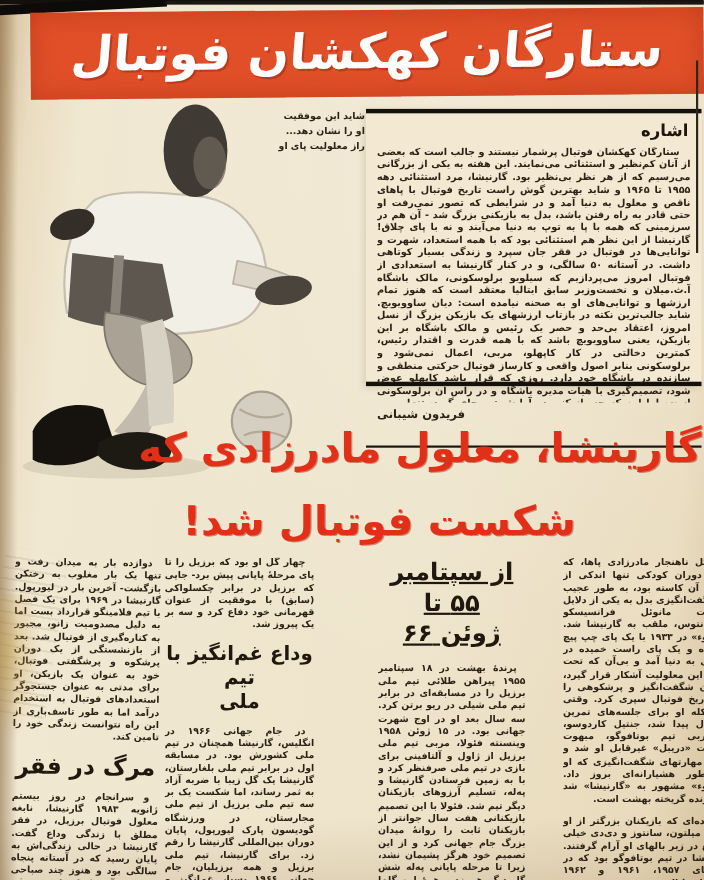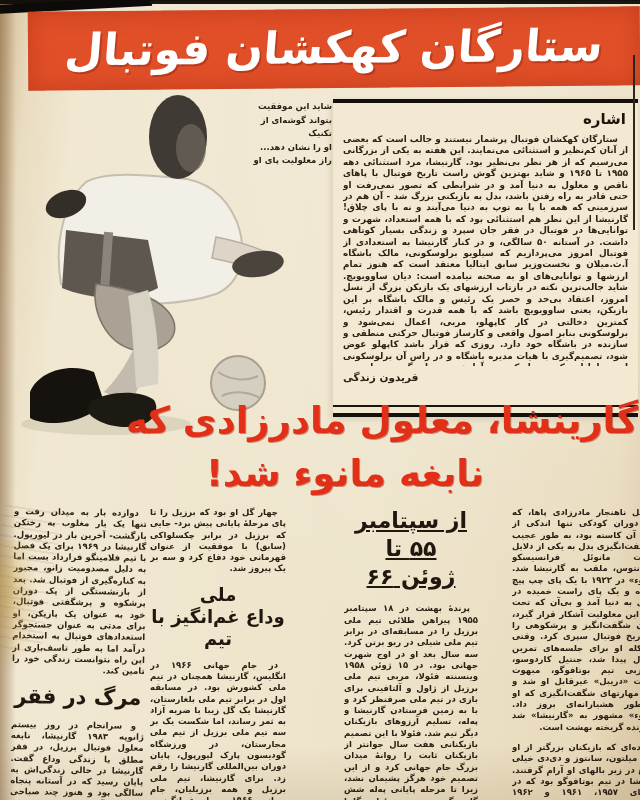--- a/index.html
+++ b/index.html
@@ -20,32 +20,32 @@
   .banner{position:absolute;left:28px;top:9px;width:612px;height:79px;background:#e04f28;
     transform:rotate(-.5deg);box-shadow:inset 0 0 22px rgba(140,30,5,.35);}
   .banner-title{color:#ffffff;font-size:44px;font-weight:bold;text-align:center;line-height:78px;
     transform:skewX(-5deg);text-shadow:2px 2px 0 rgba(120,25,5,.35);white-space:nowrap;}
 
   .photo-svg{position:absolute;left:6px;top:92px;}
 
   .caption{position:absolute;left:240px;top:100px;width:92px;text-align:right;
     font-size:8.5px;font-weight:bold;line-height:1.6;color:#2b2115;}
 
-  .intro-box{position:absolute;left:333px;top:99px;width:305px;height:318px;box-sizing:border-box;
+  .intro-box{position:absolute;left:333px;top:99px;width:305px;height:252px;box-sizing:border-box;
     background:#f3e8d1;border-top:4px solid #14100b;border-bottom:4px solid #14100b;
     padding:5px 10px 4px;box-shadow:-2px 2px 6px rgba(90,60,20,.15);}
   .intro-heading{font-size:15px;font-weight:bold;margin:2px 2px 6px;color:#1d150c;}
   .intro-body{font-size:8.8px;line-height:11.4px;text-align:justify;font-weight:600;margin:0;
     text-indent:10px;height:232px;overflow:hidden;color:#2b2115;}
   .signature{font-size:10.5px;font-weight:bold;text-align:left;margin-top:5px;}
 
   .rule-under-box{position:absolute;left:333px;top:405px;width:305px;height:2px;background:#1a1510;}
   .right-edge{position:absolute;left:633px;top:55px;width:2px;height:175px;background:#2c261d;}
 
-  .headline1{position:absolute;left:150px;top:399px;width:488px;text-align:right;
+  .headline1{position:absolute;left:150px;top:386px;width:488px;text-align:right;
     font-size:37px;font-weight:bold;color:#e23018;text-shadow:1px 1px 0 rgba(160,25,8,.45);white-space:nowrap;}
   .headline2{position:absolute;left:160px;top:452px;width:370px;text-align:center;
     font-size:37px;font-weight:bold;color:#e23018;letter-spacing:5px;text-shadow:1px 1px 0 rgba(160,25,8,.45);white-space:nowrap;}
 
   .col{position:absolute;top:507px;font-size:8.5px;line-height:11.3px;text-align:justify;
     font-weight:600;height:293px;overflow:hidden;color:#2b2115;}
   .col p{margin:0 0 9px;text-indent:8px;}
   .colhead{font-weight:bold;text-align:center;color:#20180e;text-indent:0;}
   .col1{left:512px;width:149px;}
   .col2{left:344px;width:134px;}
@@ -89,56 +89,55 @@
     <path d="M128,256 C120,274 108,290 98,300 L124,312 C134,294 142,274 146,260 Z" fill="#c2bbae"></path>
     <path d="M142,198 C150,224 154,262 152,292 L130,296 C128,264 126,228 122,204 Z" fill="#d8d2c4"></path>
     <path d="M24,300 C32,280 62,270 88,280 L98,310 C82,331 42,336 24,326 Z" fill="#16130f"></path>
     <path d="M84,310 C104,298 134,298 148,308 C154,318 148,330 132,334 C110,338 88,330 82,320 Z" fill="#1d1913"></path>
     <circle cx="232" cy="291" r="27" fill="#d5cfc2" stroke="#a89f8f" stroke-width="2"></circle>
     <path d="M212,280 C224,288 240,290 252,284 M216,304 C228,298 244,300 254,306" fill="none" stroke="#b3a996" stroke-width="2"></path>
   </svg>
 
   <div class="caption">
     <div>شاید این موفقیت</div>
-    <div>بتواند گوشه‌ای از تکنیک</div>
     <div>او را نشان دهد...</div>
     <div>راز معلولیت پای او</div>
   </div>
 
   <div class="intro-box">
     <div class="intro-heading">اشاره</div>
     <p class="intro-body">ستارگان کهکشان فوتبال پرشمار نیستند و جالب است که بعضی از آنان کم‌نظیر و استثنائی می‌نمایند. این هفته به یکی از بزرگانی می‌رسیم که از هر نظر بی‌نظیر بود. گارنیشا، مرد استثنائی دهه ۱۹۵۵ تا ۱۹۶۵ و شاید بهترین گوش راست تاریخ فوتبال با پاهای ناقص و معلول به دنیا آمد و در شرایطی که تصور نمی‌رفت او حتی قادر به راه رفتن باشد، بدل به بازیکنی بزرگ شد - آن هم در سرزمینی که همه با پا به توپ به دنیا می‌آیند و نه با پای چلاق! گارنیشا از این نظر هم استثنائی بود که با همه استعداد، شهرت و توانایی‌ها در فوتبال در فقر جان سپرد و زندگی بسیار کوتاهی داشت. در آستانه ۵۰ سالگی، و در کنار گارنیشا به استعدادی از فوتبال امروز می‌پردازیم که سیلویو برلوسکونی، مالک باشگاه آ.ث.میلان و نخست‌وزیر سابق ایتالیا معتقد است که هنوز تمام ارزشها و توانایی‌های او به صحنه نیامده است: دیان ساوویویچ. شاید جالب‌ترین نکته در بازتاب ارزشهای یک بازیکن بزرگ از نسل امروز، اعتقاد بی‌حد و حصر یک رئیس و مالک باشگاه بر این بازیکن، یعنی ساوویویچ باشد که با همه قدرت و اقتدار رئیس، کمترین دخالتی در کار کاپهلو، مربی، اعمال نمی‌شود و برلوسکونی بنابر اصول واقعی و کارساز فوتبال حرکتی منطقی و سازنده در باشگاه خود دارد. روزی که قرار باشد کاپهلو عوض شود، تصمیم‌گیری با هیات مدیره باشگاه و در راس آن برلوسکونی است، اما این که چه بازیکنی در آرایش تیم جای گیرد، تنها مربی حرف اول و آخر را می‌زند. به راستی این نکته در کشور ما هیچگاه نمی‌تواند الگو قرار گیرد؟</p>
-    <div class="signature">فریدون زندگی</div>
+    <div class="signature">فریدون شیبانی</div>
   </div>
 
   <div class="rule-under-box"></div>
   <div class="right-edge"></div>
 
   <div class="headline1">گارینشا، معلول مادرزادی که</div>
-  <div class="headline2">نابغه مانوء شد!</div>
+  <div class="headline2">شکست فوتبال شد!</div>
 
   <div class="col col1">
     <p>شکل ناهنجار مادرزادی پاها، که مثل دوران کودکی تنها اندکی از نقص آن کاسته بود، به طور عجیب و شگفت‌انگیزی بدل به یکی از دلایل شهرت مانوئل فرانسیسکو دوسانتوس، ملقب به گارنیشا شد. «مانوء» در ۱۹۳۳ با یک پای چپ پیچ خورده و یک پای راست خمیده در برزیل به دنیا آمد و بی‌آن که تحت تاثیر این معلولیت آشکار قرار گیرد، دوران شگفت‌انگیز و پرشکوهی را در تاریخ فوتبال سپری کرد. وقتی سروکله او برای جلسه‌های تمرین فوتبال پیدا شد، جنتیل کاردوسو، سرمربی تیم بوتافوگو، مبهوت مهارت «دریبل» غیرقابل او شد و دیگر مهارتهای شگفت‌انگیزی که او به طور هشیارانه‌ای بروز داد. «مانوء» مشهور به «گارنیشا» شد که پرنده گریخته بهشت است.</p>
     <p>پرنده‌ای که بازیکنان بزرگتر از او نظیر میلتون، سانتوز و دی‌دی خیلی سریع در زیر بالهای او آرام گرفتند. گارنیشا در تیم بوتافوگو بود که در سالهای ۱۹۵۷، ۱۹۶۱ و ۱۹۶۲ قهرمان ایالت ریو شد و در ۱۹۶۲ عنوان غیررسمی قهرمانی برزیل را بدست آورد.</p>
   </div>
 
   <div class="col col2">
     <div class="colhead">
       <div>از سپتامبر ۵۵ تا</div>
       <div>ژوئن ۶۶</div>
     </div>
     <p>پرندهٔ بهشت در ۱۸ سپتامبر ۱۹۵۵ پیراهن طلائی تیم ملی برزیل را در مسابقه‌ای در برابر تیم ملی شیلی در ریو برتن کرد. سه سال بعد او در اوج شهرت جهانی بود. در ۱۵ ژوئن ۱۹۵۸ وینسنته فئولا، مربی تیم ملی برزیل از ژاول و آلتافینی برای بازی در تیم ملی صرفنظر کرد و با به زمین فرستادن گارنیشا و په‌له، تسلیم آرزوهای بازیکنان دیگر تیم شد. فئولا با این تصمیم بازیکنانی هفت سال جوانتر از بازیکنان ثابت را روانهٔ میدان بزرگ جام جهانی کرد و از این تصمیم خود هرگز پشیمان نشد، زیرا تا مرحله پایانی په‌له شش گل دیگر هم زد و همهٔ این گلها را گارنیشا به طرز درخشانی پایه‌گذاری کرد. گارنیشا در این هنگام به عنوان بهترین گوش راست جهان در عصر خود مشهور شد.</p>
 
   </div>
 
   <div class="col col3">
     <p>چهار گل او بود که برزیل را تا پای مرحلهٔ پایانی پیش برد- جایی که برزیل در برابر چکسلواکی (سابق) با موفقیت از عنوان قهرمانی خود دفاع کرد و سه بر یک پیروز شد.</p>
     <div class="colhead">
+      <div>وداع غم‌انگیز با تیم</div>
       <div>ملی</div>
-      <div>وداع غم‌انگیز با تیم</div>
     </div>
     <p>در جام جهانی ۱۹۶۶ در انگلیس، گارنیشا همچنان در تیم ملی کشورش بود. در مسابقه اول در برابر تیم ملی بلغارستان، گارنیشا یک گل زیبا با ضربه آزاد به ثمر رساند، اما شکست یک بر سه تیم ملی برزیل از تیم ملی مجارستان، در ورزشگاه گودیسون پارک لیورپول، پایان دوران بین‌المللی گارنیشا را رقم زد. برای گارنیشا، تیم ملی برزیل و همه برزیلیان، جام جهانی ۱۹۶۶ بسیار غم‌انگیز و تلخ بود. گارنیشا در مجموع ۵۷ بار پیراهن تیم ملی</p>
 
   </div>
 
   <div class="col col4">
     <p>دوازده بار به میدان رفت و تنها یک بار مغلوب به رختکن بازگشت- آخرین بار در لیورپول. گارنیشا در ۱۹۶۹ برای یک فصل با تیم فلامینگو قرارداد بست اما به دلیل مصدومیت زانو، مجبور به کناره‌گیری از فوتبال شد. بعد از بازنشستگی از یک دوران پرشکوه و پرشگفتی فوتبال، خود به عنوان یک بازیکن، او برای مدتی به عنوان جستجوگر استعدادهای فوتبال به استخدام درآمد اما به طور تاسف‌باری از این راه نتوانست زندگی خود را تامین کند.</p>
     <div class="colhead">
       <div>مرگ در فقر</div>
     </div>

